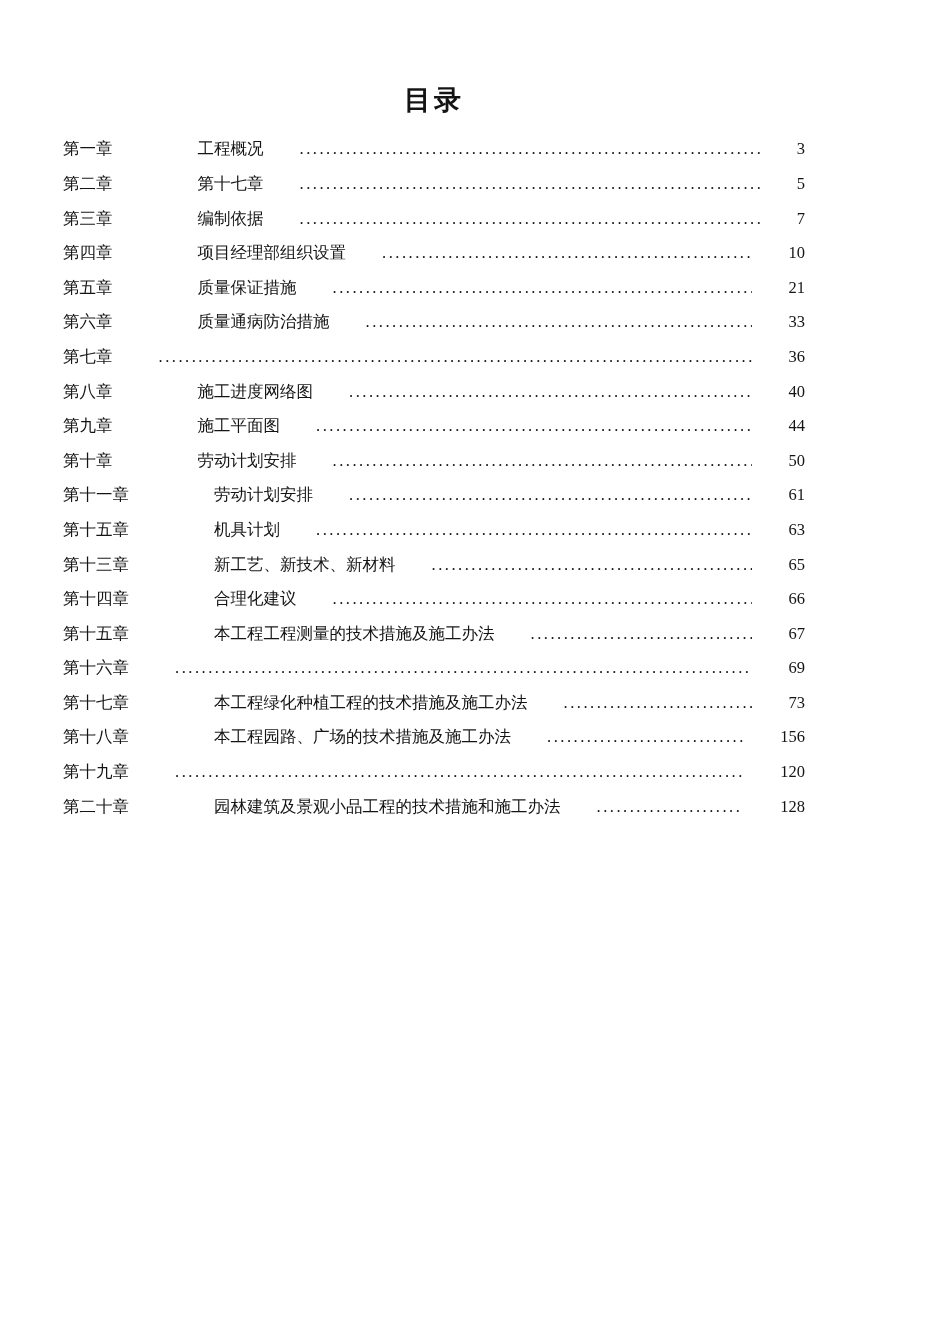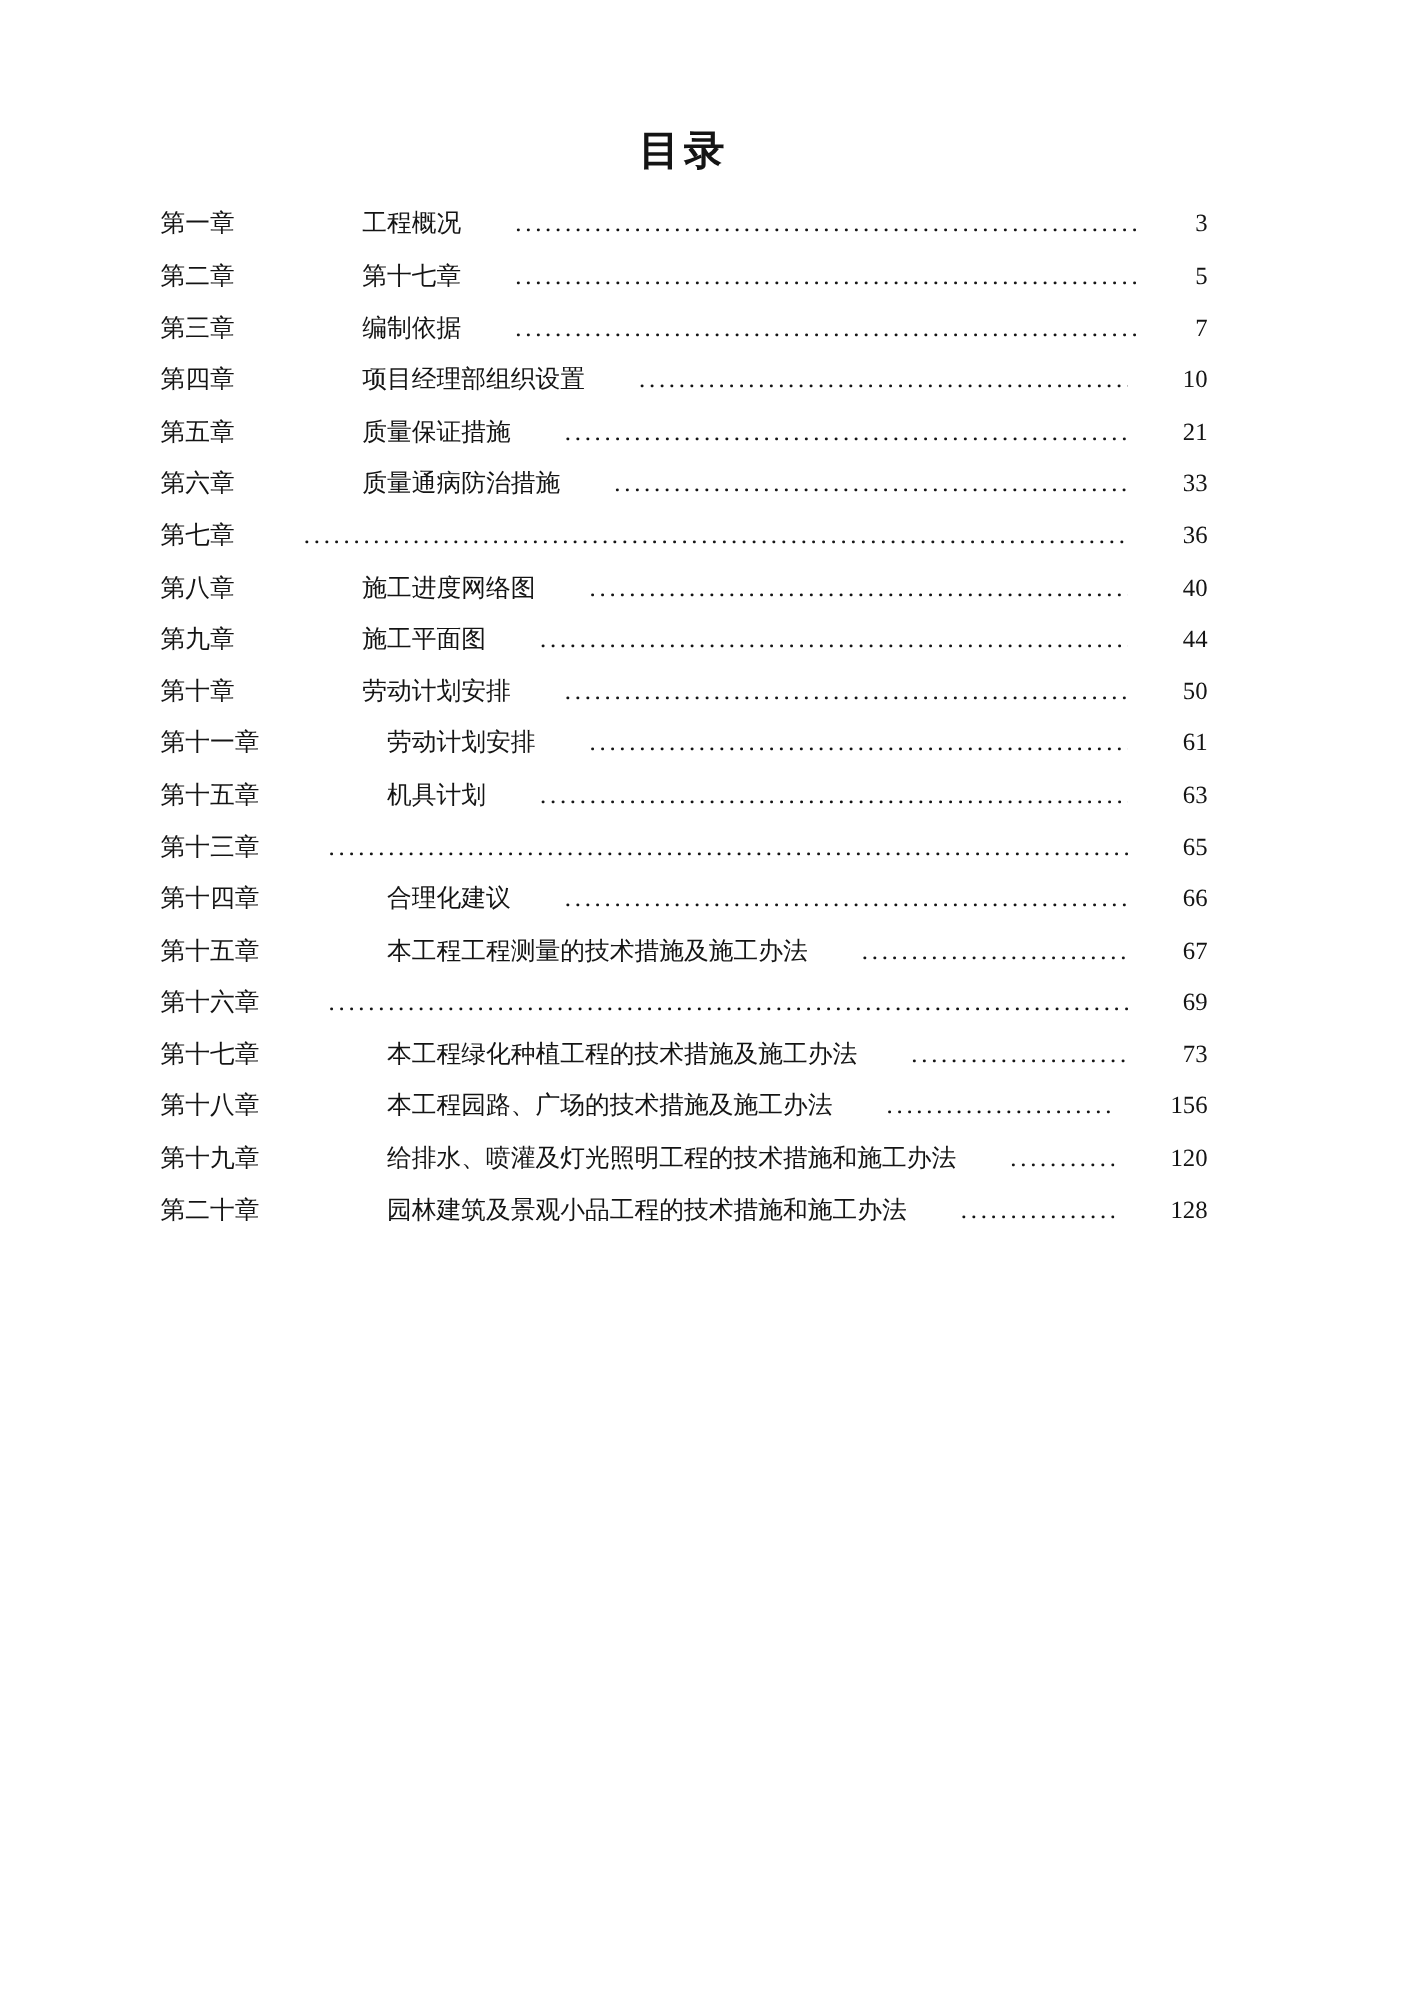--- a/index.html
+++ b/index.html
@@ -11,21 +11,21 @@
     width: 950px;
     height: 1344px;
     overflow: hidden;
     font-family: "Liberation Serif", "DejaVu Serif", serif;
     color: #141414;
   }
   .page {
     box-sizing: border-box;
     width: 950px;
     height: 1344px;
-    padding: 84px 145px 0 107px;
+    padding: 84px 145px 0 63px;
     background: #ffffff;
   }
   .toc-title {
     text-align: center;
     font-size: 27px;
     font-weight: bold;
     letter-spacing: 3px;
     margin: 0 0 16px 0;
     line-height: 1.2;
   }
@@ -149,20 +149,21 @@
 
   <div class="toc-row">
     <span class="toc-chapter">第十五章</span>
     <span class="toc-text">机具计划</span>
     <span class="toc-dots">......................................................................................................................................................</span>
     <span class="toc-page">63</span>
   </div>
 
   <div class="toc-row">
     <span class="toc-chapter">第十三章</span>
+    <span class="toc-text">新工艺、新技术、新材料</span>
     <span class="toc-dots">......................................................................................................................................................</span>
     <span class="toc-page">65</span>
   </div>
 
   <div class="toc-row">
     <span class="toc-chapter">第十四章</span>
     <span class="toc-text">合理化建议</span>
     <span class="toc-dots">......................................................................................................................................................</span>
     <span class="toc-page">66</span>
   </div>
@@ -189,21 +190,20 @@
 
   <div class="toc-row">
     <span class="toc-chapter">第十八章</span>
     <span class="toc-text">本工程园路、广场的技术措施及施工办法</span>
     <span class="toc-dots">......................................................................................................................................................</span>
     <span class="toc-page">156</span>
   </div>
 
   <div class="toc-row">
     <span class="toc-chapter">第十九章</span>
-    <span class="toc-text">给排水、喷灌及灯光照明工程的技术措施和施工办法</span>
     <span class="toc-dots">......................................................................................................................................................</span>
     <span class="toc-page">120</span>
   </div>
 
   <div class="toc-row">
     <span class="toc-chapter">第二十章</span>
     <span class="toc-text">园林建筑及景观小品工程的技术措施和施工办法</span>
     <span class="toc-dots">......................................................................................................................................................</span>
     <span class="toc-page">128</span>
   </div>

